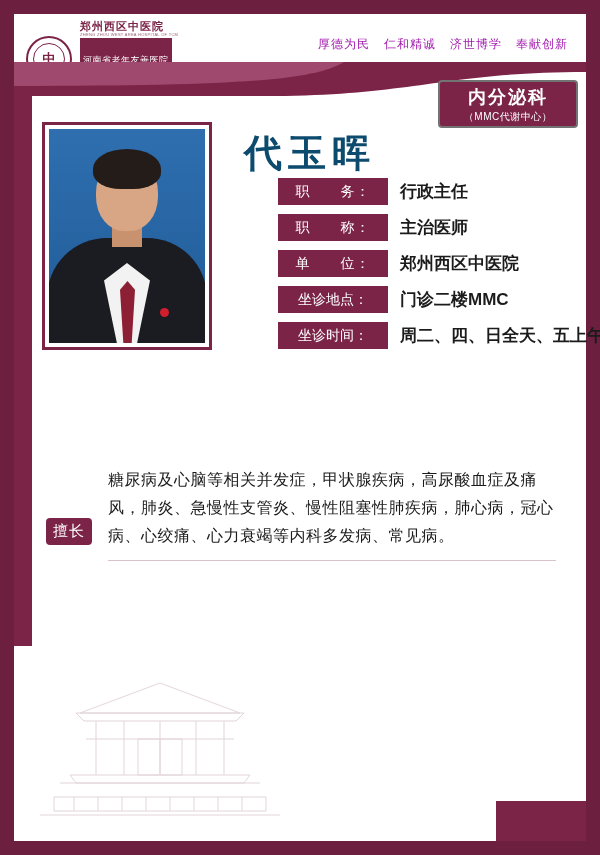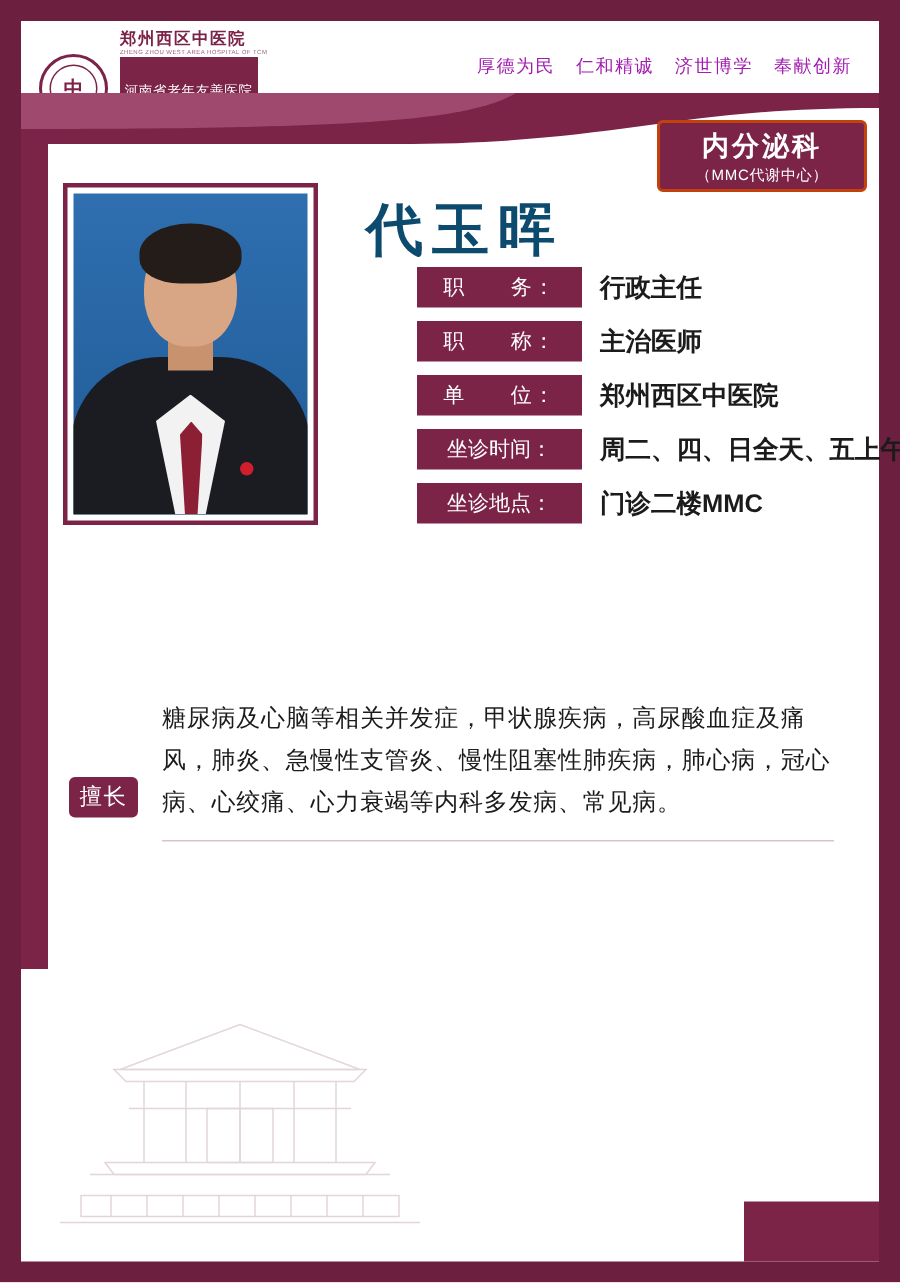--- a/index.html
+++ b/index.html
@@ -129,21 +129,21 @@
     overflow: hidden;
   }
   
   .dept-badge {
     position: absolute;
     right: 22px;
     top: 80px;
     width: 140px;
     height: 48px;
     background: #7c2348;
-    border: 2px solid #c2410c;
+    border: 2px solid #737373;
     border-radius: 4px;
     color: #ffffff;
     text-align: center;
     box-sizing: border-box;
     padding-top: 5px;
   }
   .dept-name {
     font-size: 18px;
     font-weight: bold;
     letter-spacing: 2px;
@@ -400,26 +400,26 @@
     </div>
     <div class="info-row">
       <div class="info-label">职　　称：</div>
       <div class="info-value">主治医师</div>
     </div>
     <div class="info-row">
       <div class="info-label">单　　位：</div>
       <div class="info-value">郑州西区中医院</div>
     </div>
     <div class="info-row">
+      <div class="info-label tight">坐诊地点：</div>
+      <div class="info-value">门诊二楼MMC</div>
+    </div>
+    <div class="info-row">
       <div class="info-label tight">坐诊时间：</div>
       <div class="info-value">周二、四、日全天、五上午</div>
-    </div>
-    <div class="info-row">
-      <div class="info-label tight">坐诊地点：</div>
-      <div class="info-value">门诊二楼MMC</div>
     </div>
   </div>
 
 
   <div class="section" id="section-expertise">
     <div class="tag">擅长</div>
     <div class="text">糖尿病及心脑等相关并发症，甲状腺疾病，高尿酸血症及痛风，肺炎、急慢性支管炎、慢性阻塞性肺疾病，肺心病，冠心病、心绞痛、心力衰竭等内科多发病、常见病。</div>
   </div>
 
   <div class="watermark">

